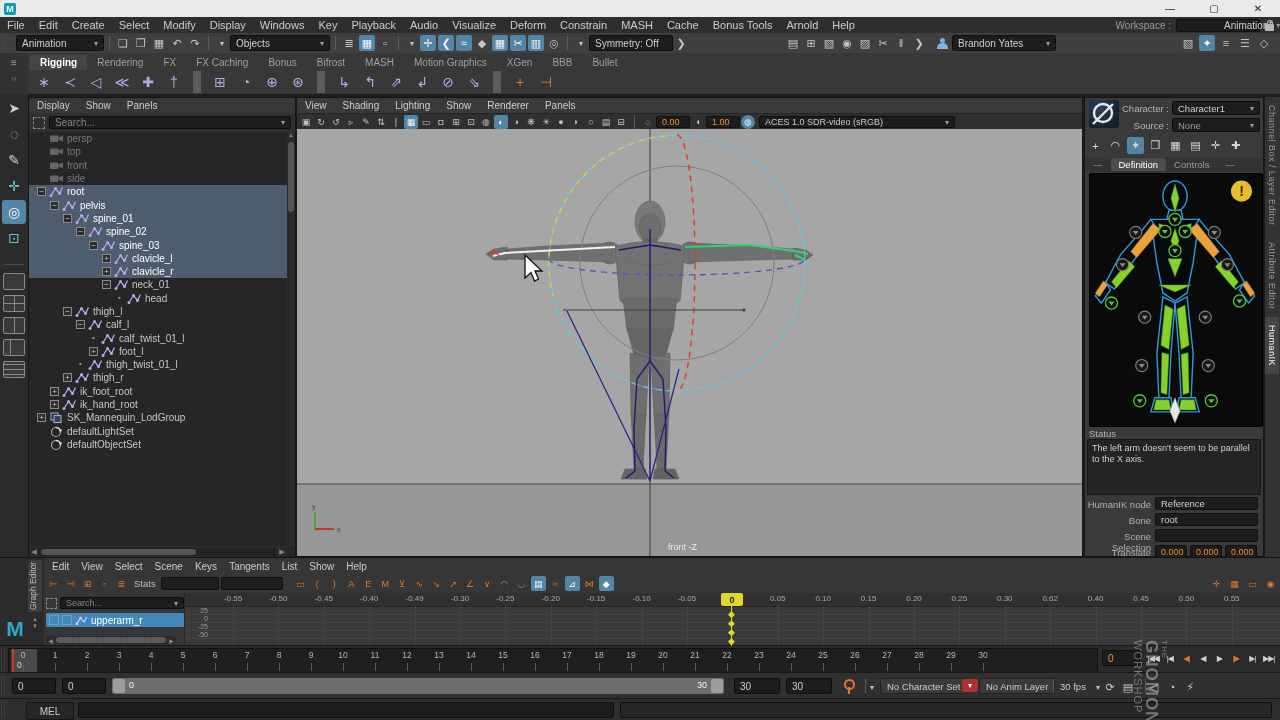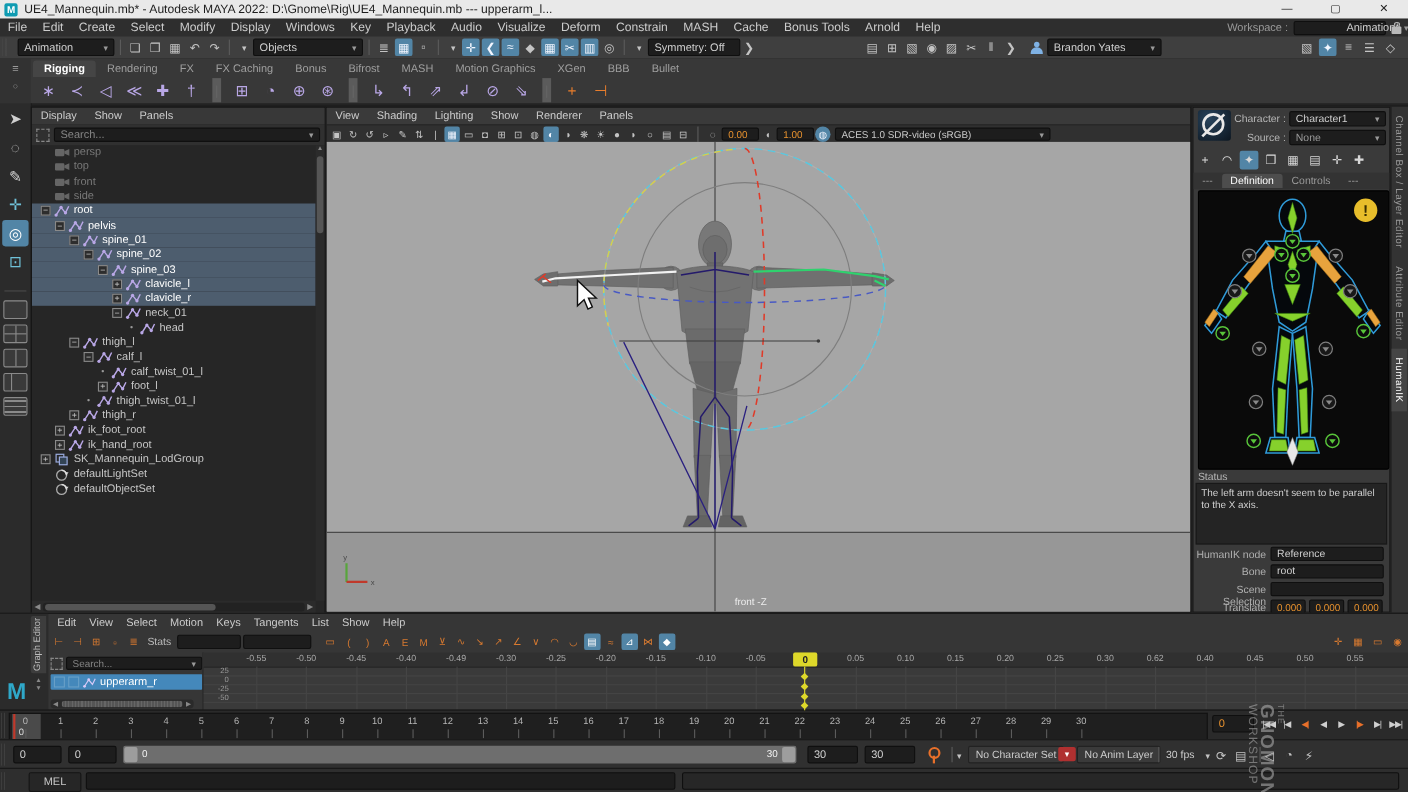--- a/index.html
+++ b/index.html
@@ -208,21 +208,20 @@
   #watermark .w2{font-size:17px;font-weight:bold;letter-spacing:1px;}
   #watermark .w3{font-size:11px;letter-spacing:1px;}
 </style>
 </head>
 <body>
 
 <div id="app">
 
   <div id="titlebar" class="abs">
     <div id="maya-badge">M</div>
-    <div id="title-text">UE4_Mannequin.mb* - Autodesk MAYA 2022: D:\Gnome\Rig\UE4_Mannequin.mb  ---  upperarm_l...</div>
     <div id="win-controls">
       <span>—</span>
       <span>▢</span>
       <span>✕</span>
     </div>
   </div>
 
   <div id="menubar" class="abs">
 
   <div class="mi" style="--i: 0;">File</div>
@@ -1036,21 +1035,21 @@
     <div id="ge-strip">
       <div id="ge-tab">Graph Editor</div>
       <div id="ge-arrows">▲<br>▼</div>
       <div id="maya-logo">M</div>
     </div>
     <div id="ge-menus">
 
     <div class="mi" style="--i: 0;">Edit</div>
         <div class="mi" style="--i: 1;">View</div>
         <div class="mi" style="--i: 2;">Select</div>
-        <div class="mi" style="--i: 3;">Motion</div>
+        <div class="mi" style="--i: 3;">Scene</div>
         <div class="mi" style="--i: 4;">Keys</div>
         <div class="mi" style="--i: 5;">Tangents</div>
         <div class="mi" style="--i: 6;">List</div>
         <div class="mi" style="--i: 7;">Show</div>
         <div class="mi" style="--i: 8;">Help</div>
       </div>
     <div id="ge-toolbar">
       <span style="display:inline-flex;gap:2px;">
 
       <span class="ib" style="--i: 0;">⊢</span>

